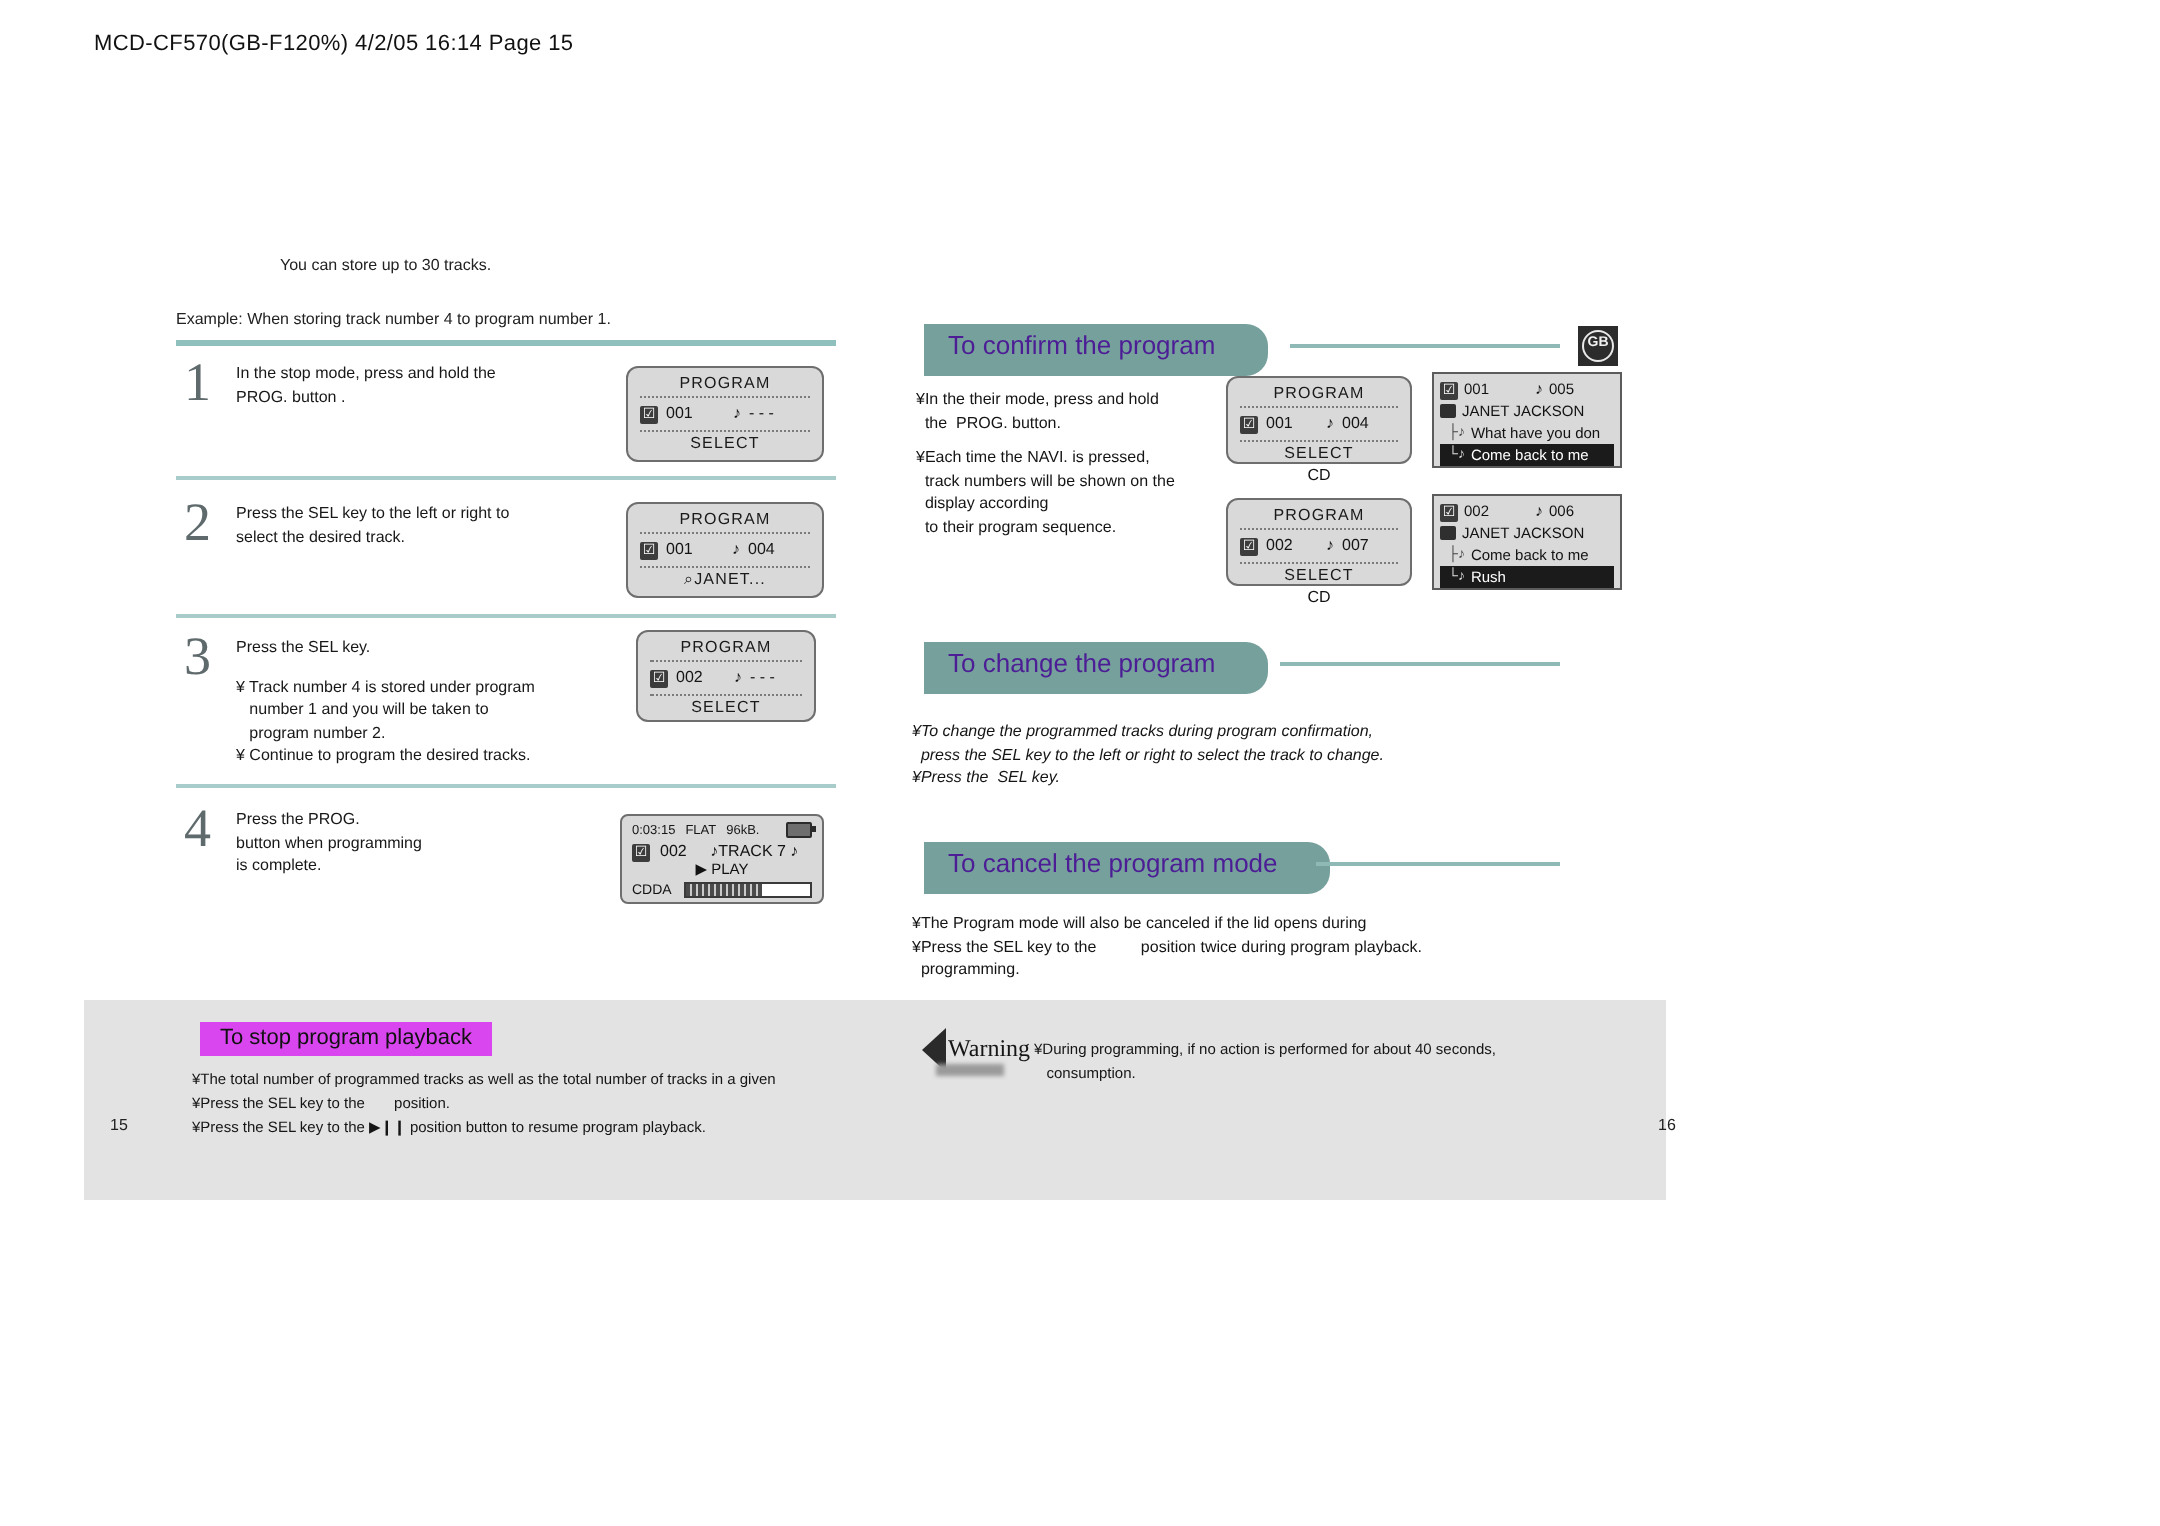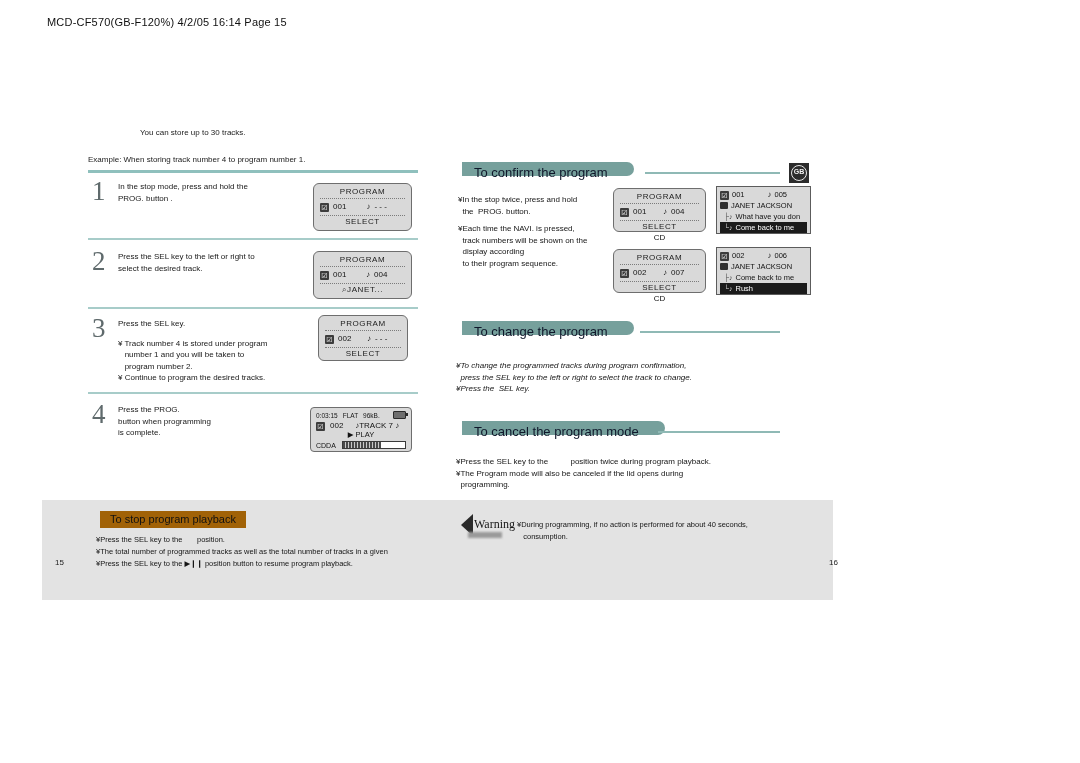--- a/index.html
+++ b/index.html
@@ -128,23 +128,23 @@
   .nav-row{display:flex;align-items:center;font-size:7.5px;color:#121212;gap:3px;height:11px;}
   .nav-row.hl{background:#1b1b1b;color:#fff;}
   .nav-indent{padding-left:4px;}
   .tick{color:#444;font-size:7px;}
   .folder-ico{
     display:inline-block;width:8px;height:7px;background:#2f2f2f;border-radius:1px;
   }
 
   
   .sec{
-    position:absolute;height:14px;
+    position:absolute;height:26px;
     background:#76a09c;border-radius:0 11px 11px 0;
-    color:#0f172a;font-size:13px;line-height:22px;padding:0 26px 0 12px;
+    color:#4c1d95;font-size:13px;line-height:22px;padding:0 26px 0 12px;
     white-space:nowrap;box-sizing:border-box;
   }
   .sec-tail{
     position:absolute;height:2px;background:#8fb9b5;
   }
   .sec-body{
     position:absolute;font-size:8px;line-height:11.5px;color:#151515;
   }
   .sec-body .bullet{display:block;white-space:pre;}
 
@@ -157,21 +157,21 @@
     width:14px;height:14px;border:1.4px solid #e8e8e8;border-radius:50%;
     color:#f0f0f0;font-size:7px;line-height:12px;text-align:center;font-weight:bold;
   }
 
   
   .band{
     position:absolute;left:42px;top:500px;width:791px;height:100px;
     background:#e3e3e3;
   }
   .stop-head{
-    position:absolute;background:#a16207;color:#111;
+    position:absolute;background:#d946ef;color:#111;
     font-size:11px;line-height:17px;padding:0 10px;white-space:nowrap;
   }
   .band-body{
     position:absolute;font-size:7.5px;line-height:12px;color:#151515;
   }
   .band-body .bullet{display:block;white-space:pre;}
 
   .pg{position:absolute;font-size:8px;color:#222;}
   .warn-tri{
     position:absolute;width:0;height:0;
@@ -301,21 +301,21 @@
       <span>CDDA</span>
       <span class="bar">
           <i></i>
         </span>
     </div>
   </div>
 
   <div class="sec" style="left:462px;top:162px;">To confirm the program</div>
   <div class="sec-tail" style="left:645px;top:172px;width:135px;"></div>
   <div class="sec-body" style="left:458px;top:194px;width:175px;">
-    <span class="bullet">¥In the stop twice, press and hold</span>
+    <span class="bullet">¥In the their mode, press and hold</span>
     <span class="bullet">  the  PROG. button.</span>
     <span class="bullet" style="height:6px;"></span>
     <span class="bullet">¥Each time the NAVI. is pressed,</span>
     <span class="bullet">  track numbers will be shown on the</span>
     <span class="bullet">  display according</span>
     <span class="bullet">  to their program sequence.</span>
   </div>
 
   <div class="lcd" style="left:613px;top:188px;width:93px;height:44px;">
     <div class="lcd-title">PROGRAM</div>
@@ -399,31 +399,31 @@
   <div class="sec-tail" style="left:640px;top:331px;width:140px;"></div>
   <div class="sec-body" style="left:456px;top:360px;width:350px;font-style:italic;">
     <span class="bullet">¥To change the programmed tracks during program confirmation,</span>
     <span class="bullet">  press the SEL key to the left or right to select the track to change.</span>
     <span class="bullet">¥Press the  SEL key.</span>
   </div>
 
   <div class="sec" style="left:462px;top:421px;">To cancel the program mode</div>
   <div class="sec-tail" style="left:658px;top:431px;width:122px;"></div>
   <div class="sec-body" style="left:456px;top:456px;width:360px;">
+    <span class="bullet">¥The Program mode will also be canceled if the lid opens during</span>
     <span class="bullet">¥Press the SEL key to the          position twice during program playback.</span>
-    <span class="bullet">¥The Program mode will also be canceled if the lid opens during</span>
     <span class="bullet">  programming.</span>
   </div>
 
   <div class="band"></div>
 
   <div class="stop-head" style="left:100px;top:511px;">To stop program playback</div>
   <div class="band-body" style="left:96px;top:534px;width:400px;">
+    <span class="bullet">¥The total number of programmed tracks as well as the total number of tracks in a given</span>
     <span class="bullet">¥Press the SEL key to the       position.</span>
-    <span class="bullet">¥The total number of programmed tracks as well as the total number of tracks in a given</span>
     <span class="bullet">¥Press the SEL key to the ▶❙❙ position button to resume program playback.</span>
   </div>
 
   <div class="warn-tri" style="left:461px;top:514px;"></div>
   <div class="warn-label" style="left:474px;top:517px;">Warning</div>
   <div class="warn-smudge" style="left:468px;top:532px;"></div>
   <div class="warn-body" style="left:517px;top:519px;width:300px;">
     <span class="bullet">¥During programming, if no action is performed for about 40 seconds,</span>
     <span class="bullet">   consumption.</span>
   </div>

